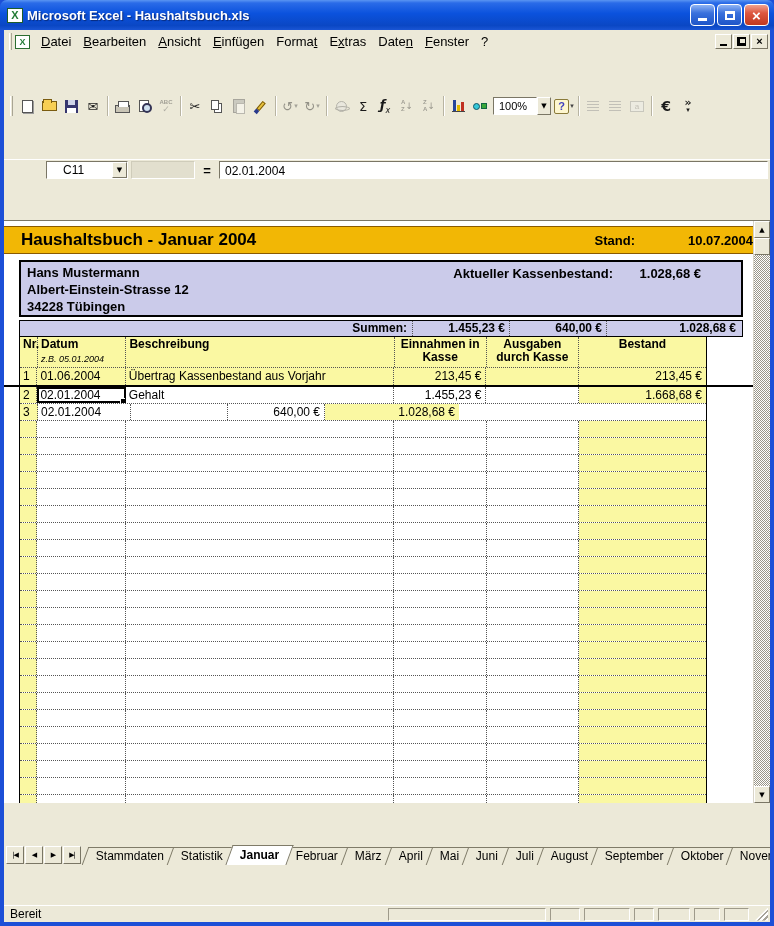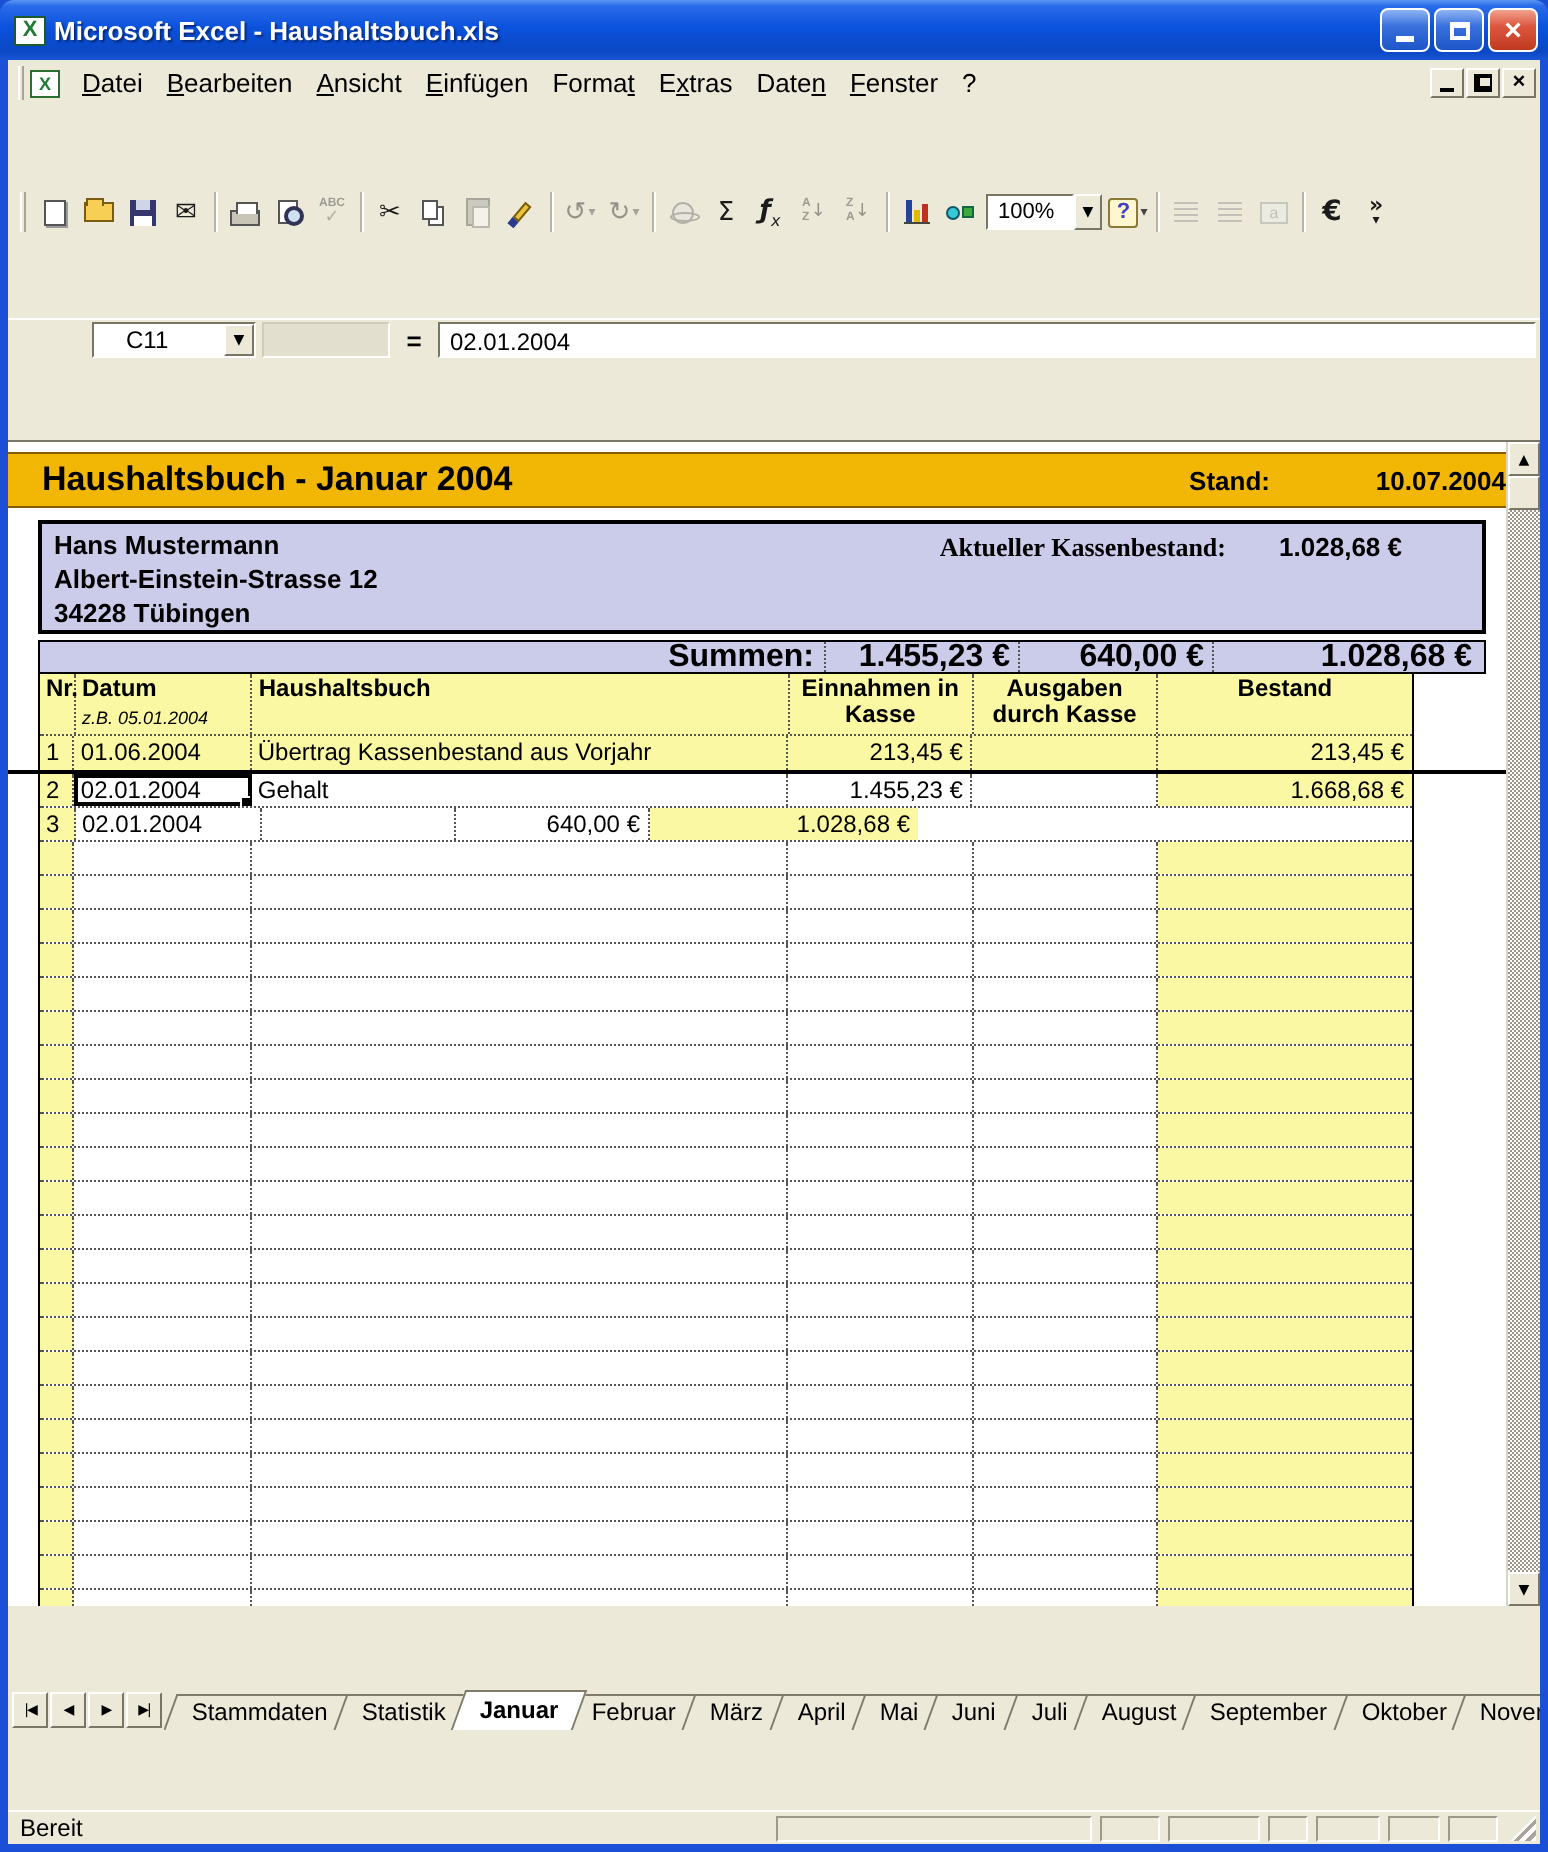--- a/index.html
+++ b/index.html
@@ -116,25 +116,25 @@
   .sheet { position:relative; flex:1; background:#fff; overflow:hidden; }
 
   .gold-band { position:absolute; left:0; right:0; top:5px; height:28px; background:var(--gold,#F2B705);
     border-top:1px solid #8a5a00; border-bottom:1px solid #8a5a00; display:flex; align-items:center; }
   .gold-title { font-size:17px; font-weight:bold; padding-left:17px; flex:1; }
   .stand-label { font-size:13px; font-weight:bold; }
   .stand-value { font-size:13px; font-weight:bold; width:118px; text-align:right; }
 
   .info-box { position:absolute; left:15px; width:724px; top:39px; height:57px; background:var(--lavender,#CBCBEA);
     border:2px solid #000; padding:2px 6px; font-size:13px; font-weight:bold; line-height:17px; }
-  .balance-label { position:absolute; top:3px; right:128px;font-family:Liberation Serif, serif; }
+  .balance-label { position:absolute; top:3px; right:128px; }
   .balance-value { position:absolute; top:3px; right:40px; }
 
   .summen-row { position:absolute; left:15px; width:724px; top:99px; height:17px; background:var(--lavender,#CBCBEA);
-    border:1px solid #000; display:flex; font-size:16px; font-weight:bold; line-height:15px; }
+    border:1px solid #000; display:flex; font-size:12px; font-weight:bold; line-height:15px; }
   .summen-row .s-label { width:392px; text-align:right; padding-right:5px; }
   .summen-row .s-val { text-align:right; padding-right:4px; border-left:1px dotted #555; }
 
   .table { position:absolute; left:15px; top:116px; width:688px; border-left:1px solid #000; border-right:1px solid #000; }
   .hrow { display:flex; height:31px; background:var(--pale_yellow,#FAF8A2); border-bottom:1px dotted #555; font-weight:bold; font-size:12px; }
   .hcell { padding:1px 3px; border-right:1px dotted #555; line-height:13px; }
   .hcell:last-child { border-right:none; }
   .hsub { font-weight:normal; font-style:italic; font-size:9px; margin-top:2px; }
   .hc-center { text-align:center; }
   .row { display:flex; height:17px; font-size:12px; line-height:15px; background:#fff; border-bottom:1px dotted #555; }
@@ -368,21 +368,21 @@
           <span class="s-label">Summen:</span>
           <span class="s-val c-ein">1.455,23 €</span>
           <span class="s-val c-aus">640,00 €</span>
           <span class="s-val c-best">1.028,68 €</span>
         </div>
 
         <div class="table">
             <div class="hrow">
               <div class="hcell c-nr">Nr.</div>
               <div class="hcell c-datum">Datum<div class="hsub">z.B. 05.01.2004</div></div>
-              <div class="hcell c-beschr">Haushaltsbuch</div>
+              <div class="hcell c-beschr">Beschreibung</div>
               <div class="hcell c-ein hc-center">Einnahmen in<br>Kasse</div>
               <div class="hcell c-aus hc-center">Ausgaben<br>durch Kasse</div>
               <div class="hcell c-best hc-center">Bestand</div>
             </div>
             <div class="row first">
               <div class="cell c-nr yel">1</div>
               <div class="cell c-datum yel">01.06.2004</div>
               <div class="cell c-beschr yel">Übertrag Kassenbestand aus Vorjahr</div>
               <div class="cell c-ein num yel">213,45 €</div>
               <div class="cell c-aus num yel"></div>

